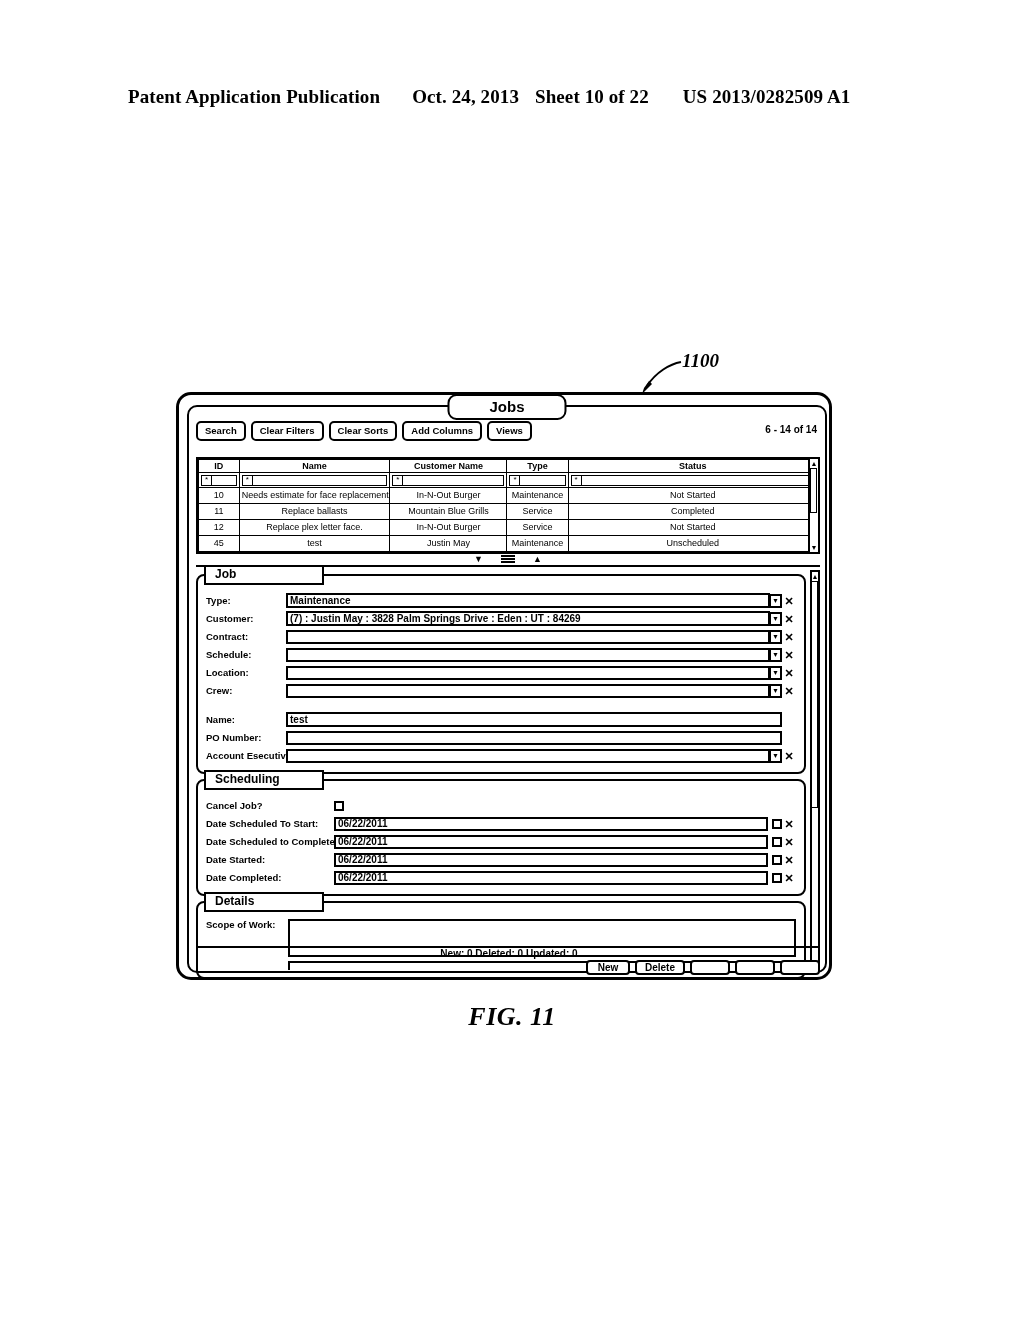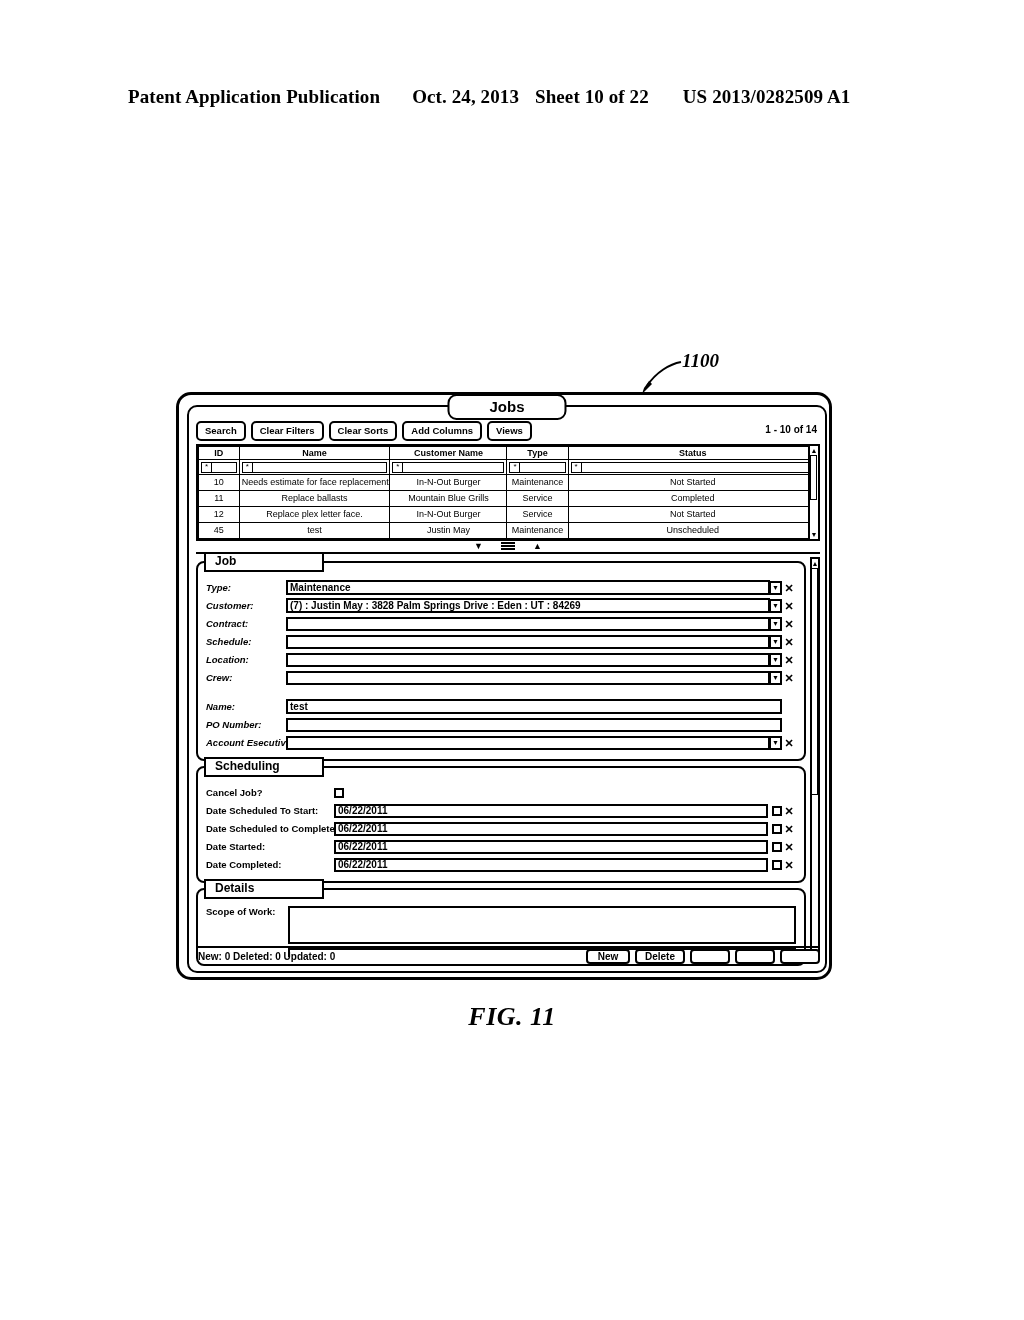--- a/index.html
+++ b/index.html
@@ -141,21 +141,21 @@
     right: 3px;
     top: 3px;
     font-size: 10px;
     font-weight: bold;
     white-space: nowrap;
   }
 
   
   .grid-wrap {
     position: relative;
-    margin-top: 3px;
+    margin-top: 16px;
     border: 2px solid #000;
     box-sizing: border-box;
     width: 624px;
   }
   table.grid {
     border-collapse: collapse;
     width: 100%;
     table-layout: fixed;
   }
   table.grid th, table.grid td {
@@ -301,21 +301,21 @@
     height: 17px;
     margin-bottom: 1px;
   }
   .flabel {
     font-size: 9.5px;
     font-weight: bold;
     line-height: 11px;
     white-space: nowrap;
     flex: 0 0 auto;
   }
-  .flabel.w-job   { width: 80px; font-style: italic; }
+  .flabel.w-job   { width: 80px; }
   .flabel.w-sched { width: 128px; }
   .flabel.w-scope { width: 82px; }
 
   .fctl { flex: 1 1 auto; display: flex; align-items: center; min-width: 0; }
   .ftext {
     flex: 1 1 auto;
     height: 14px;
     border: 2px solid #000;
     background: #fff;
     box-sizing: border-box;
@@ -387,20 +387,21 @@
   .statusbar {
     position: absolute;
     left: 7px;
     bottom: 6px;
     width: 624px;
     height: 19px;
     border-top: 2px solid #000;
     display: flex;
     align-items: center;
     box-sizing: border-box;
+    flex-direction: column;
   }
   .status-text {
     font-size: 10px;
     font-weight: bold;
     line-height: 12px;
     white-space: nowrap;
     padding-left: 2px;
   }
   .status-btns {
     margin-left: auto;
@@ -448,21 +449,21 @@
     <div class="title-pill">Jobs</div>
 
     <div class="panel-body">
 
       <div class="toolbar">
         <div class="tbtn">Search</div>
         <div class="tbtn">Clear Filters</div>
         <div class="tbtn">Clear Sorts</div>
         <div class="tbtn">Add Columns</div>
         <div class="tbtn">Views</div>
-        <div class="record-count">1 - 10 of 14</div>
+        <div class="record-count">6 - 14 of 14</div>
       </div>
 
       <div class="grid-wrap">
         <table class="grid">
           <colgroup>
             <col class="col-id">
               <col class="col-name">
               <col class="col-cust">
               <col class="col-type">
               <col class="col-status">

